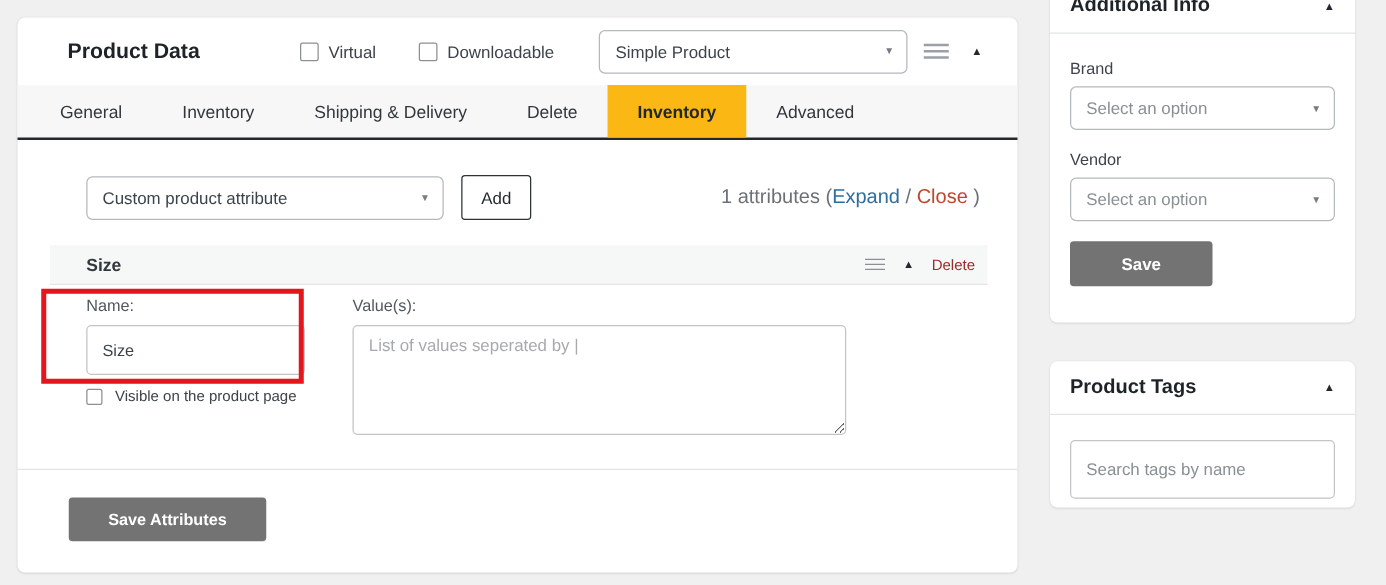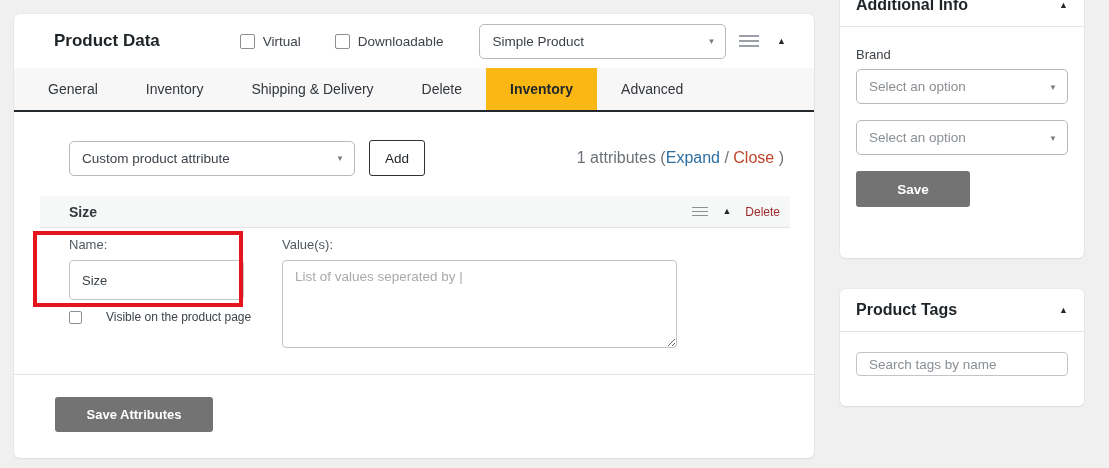--- a/index.html
+++ b/index.html
@@ -80,21 +80,21 @@
   .hamburger.sm i { border-top-width:1px; margin:3px 0; border-color:#8b9095; }
   .delete-link { font-size:12px; color:#a02b2c; cursor:pointer; }
 
   .attr-fields { display:flex; padding:9px 0 0 29px; }
   .field-label { font-size:13px; color:#50575e; margin-bottom:8px; }
   .name-col { width:198px; }
   .name-input {
     width:175px; height:40px; border:1px solid #c3c4c7; border-radius:4px;
     padding:0 12px; font-size:13px; color:#3c434a; font-family:inherit; background:#fff;
   }
-  .visible-row { display:flex; align-items:center; gap:24px; margin-top:10px; }
+  .visible-row { display:flex; align-items:center; gap:10px; margin-top:10px; }
   .chk.sm { width:13px; height:13px; }
   .visible-label { font-size:12px; color:#3c434a; }
   .values-col { margin-left:15px; }
   .values-ta {
     width:395px; height:88px; border:1px solid #c3c4c7; border-radius:4px;
     padding:8px 12px; font-size:13.5px; font-family:inherit; color:#3c434a;
     resize:both; background:#fff;
   }
   .values-ta::placeholder { color:#a7aaad; }
   .name-input::placeholder { color:#a7aaad; }
@@ -121,21 +121,21 @@
   .side-head {
     display:flex; align-items:center; justify-content:space-between;
     padding:12px 16px; border-bottom:1px solid #e2e4e7;
   }
   .side-title { font-size:16px; font-weight:bold; color:#1d2327; }
   .side-body { padding:20px 16px 16px; }
   .side-label { font-size:13px; color:#3c434a; margin-bottom:7px; }
   .side-select { width:100%; margin-bottom:16px; }
   .side-save-btn { width:114px; height:36px; font-size:13.5px; margin-top:0; }
   .tag-input {
-    width:100%; height:24px; border:1px solid #c3c4c7; border-radius:4px;
+    width:100%; height:47px; border:1px solid #c3c4c7; border-radius:4px;
     padding:0 12px; font-size:13.5px; font-family:inherit; color:#6d28d9;
   }
   .tag-input::placeholder { color:#8a8f94; }
 </style>
 </head>
 <body>
 
 <div class="stage">
 
   <div class="main-card">
@@ -230,20 +230,21 @@
     <div class="side-head">
       <span class="side-title">Additional Info</span>
       <span class="collapse-arrow">▲</span>
     </div>
     <div class="side-body">
       <div class="side-label">Brand</div>
       <div class="select muted side-select">
         <span>Select an option</span>
         <span class="caret">▼</span>
       </div>
+      <div class="side-label">Vendor</div>
       <div class="select muted side-select">
         <span>Select an option</span>
         <span class="caret">▼</span>
       </div>
       <button class="dark-btn side-save-btn">Save</button>
     </div>
   </div>
 
   <div class="side-card side-card-2">
     <div class="side-head">

